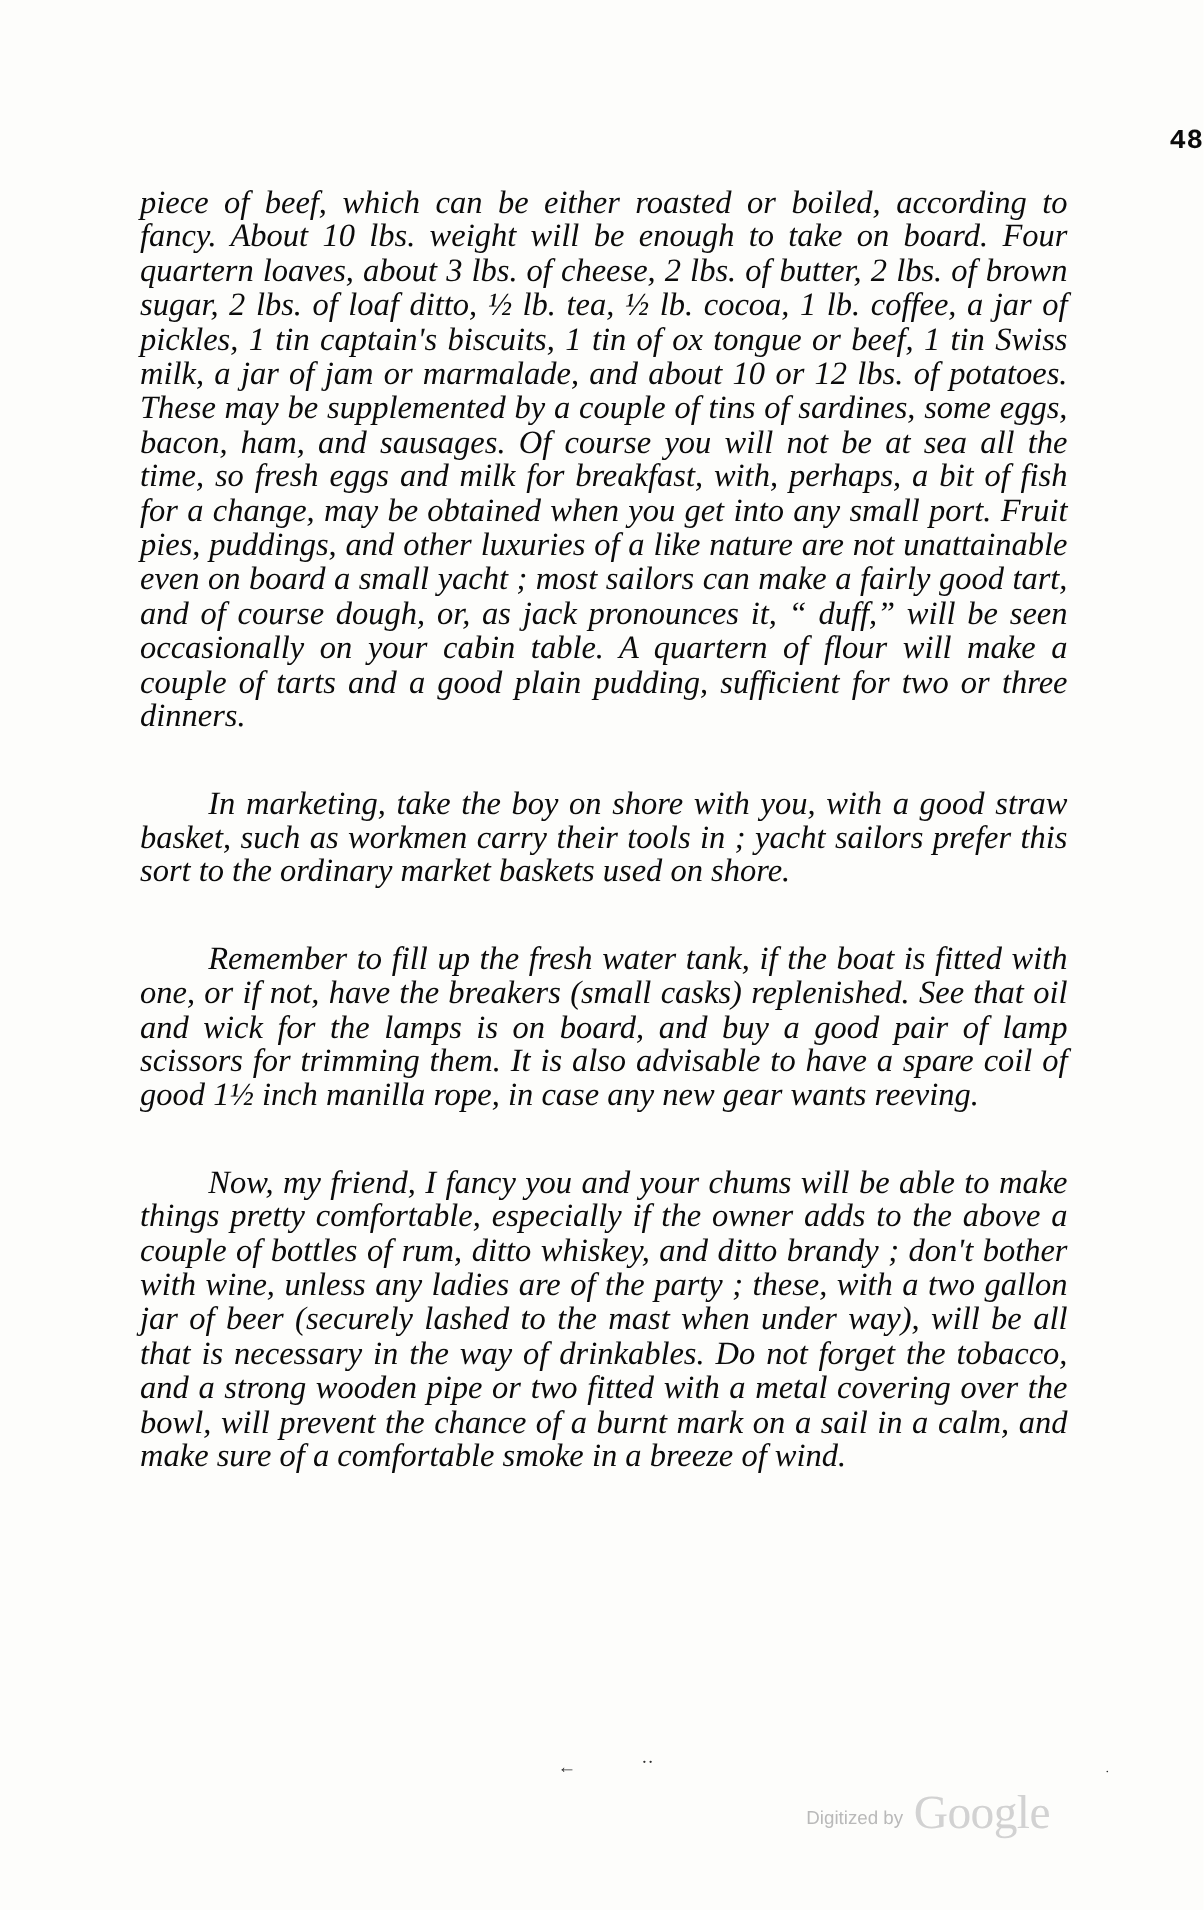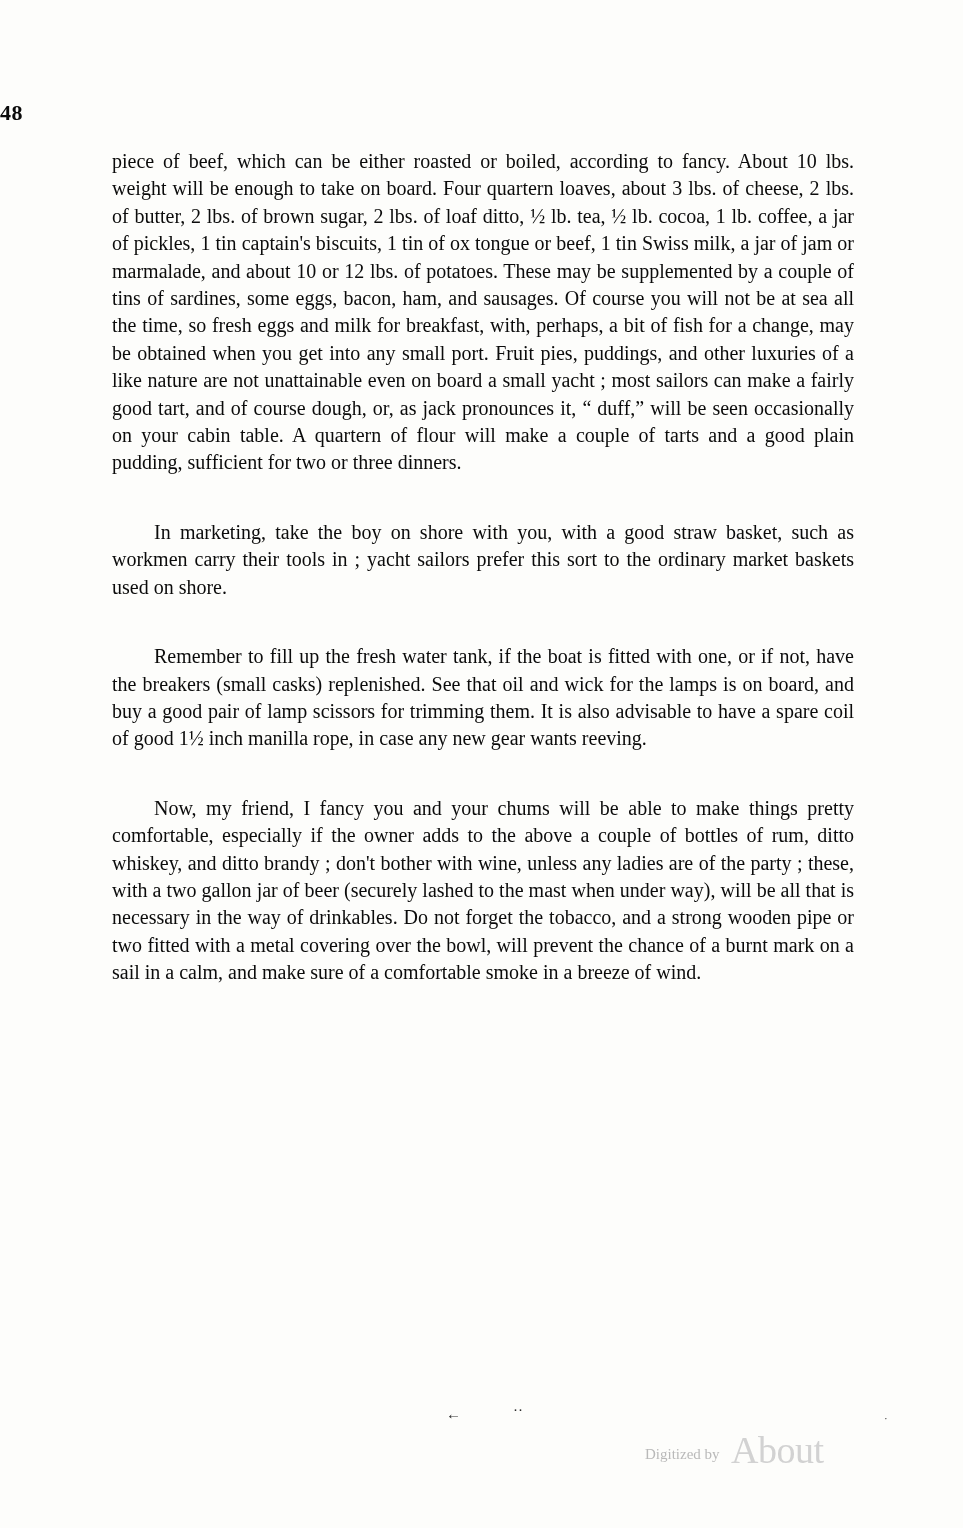--- a/index.html
+++ b/index.html
@@ -15,34 +15,36 @@
     margin: 0 auto;
     overflow: hidden;
     font-family: "Liberation Serif", "DejaVu Serif", serif;
     color: #0b0b0b;
   }
   .page-number {
     position: absolute;
     top: 100px;
     left: 0;
     width: 963px;
-    text-align: left;
+    text-align: right;
     font-size: 22px;
     font-weight: bold;
     letter-spacing: 0.5px;
+    font-family: Liberation Mono, monospace;
   }
   .body-text {
     position: absolute;
     top: 148px;
     left: 112px;
     width: 742px;
-    font-size: 20px;
+    font-size: 26px;
     line-height: 27.4px;
     text-align: justify;
     text-justify: inter-word;
+    font-style: italic;
   }
   .body-text p {
     margin: 0;
     padding: 0;
   }
   .body-text p.indent {
     text-indent: 2.1em;
     margin-top: 42px;
   }
   .footer-marks {
@@ -66,21 +68,21 @@
     left: 645px;
     width: 300px;
     height: 46px;
     color: #c9c9c9;
   }
   .watermark .digitized {
     position: absolute;
     left: 0;
     top: 18px;
     font-size: 15px;
-    font-family: Liberation Serif, serif;
+    font-family: Liberation Sans, sans-serif;
     color: #b9b9b9;
   }
   .watermark .google {
     position: absolute;
     left: 86px;
     top: 0px;
     font-size: 38px;
     font-family: "Liberation Serif", serif;
     color: #d2d2d2;
     letter-spacing: -0.5px;
@@ -101,16 +103,16 @@
   </div>
 
   <div class="footer-marks">
     <span class="mark-a">←</span>
     <span class="mark-b">··</span>
     <span class="mark-c">·</span>
   </div>
 
   <div class="watermark">
     <span class="digitized">Digitized by</span>
-    <span class="google">About</span>
+    <span class="google">Google</span>
   </div>
 
 </div>
 
 </body></html>

